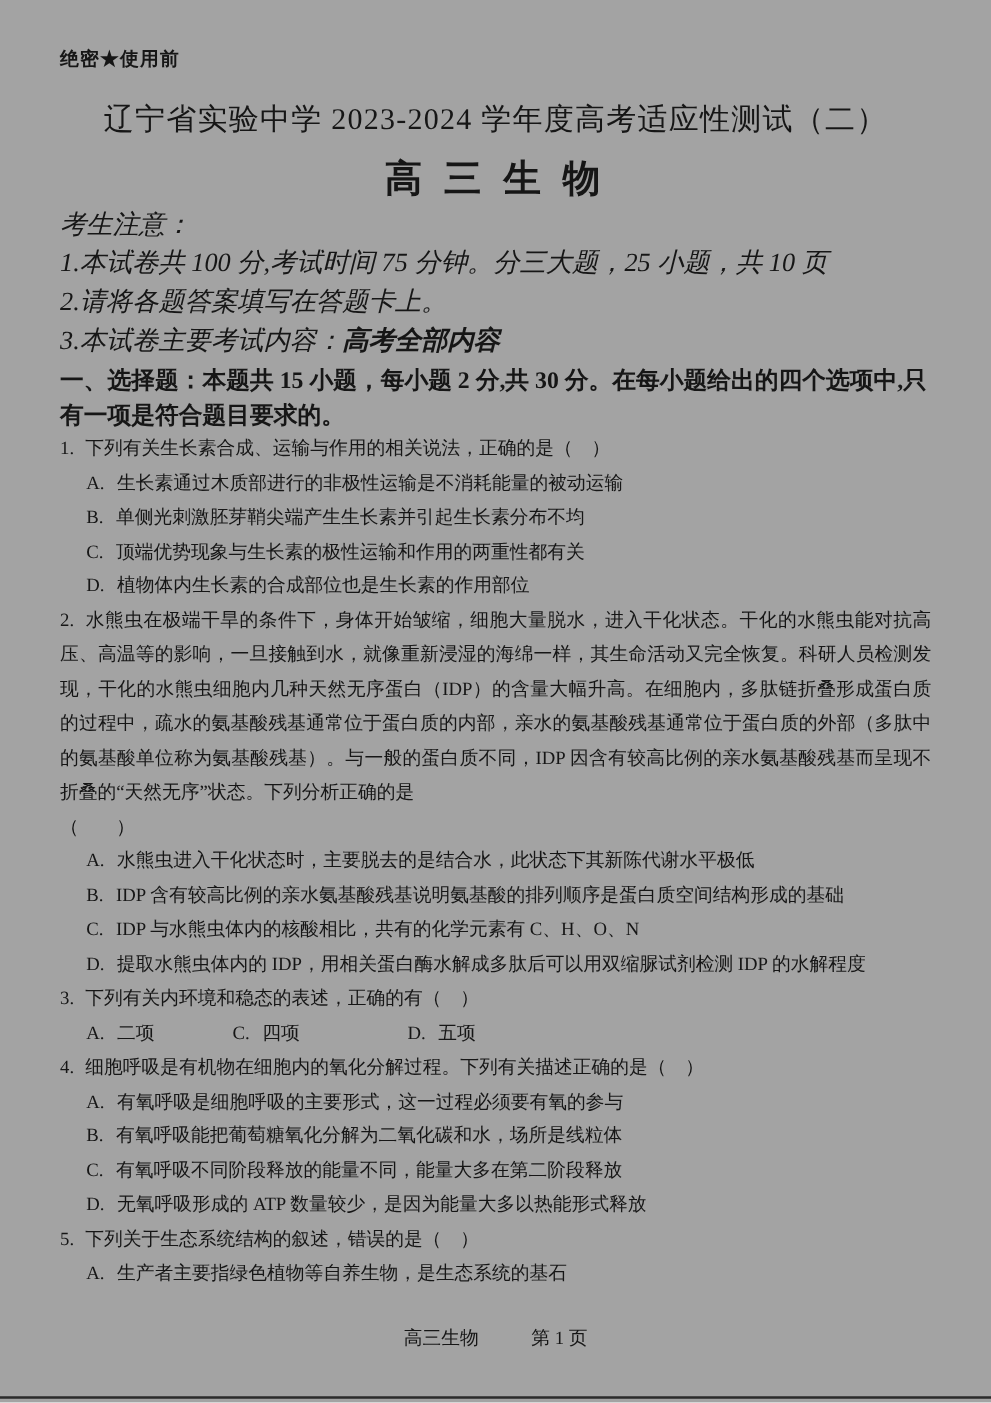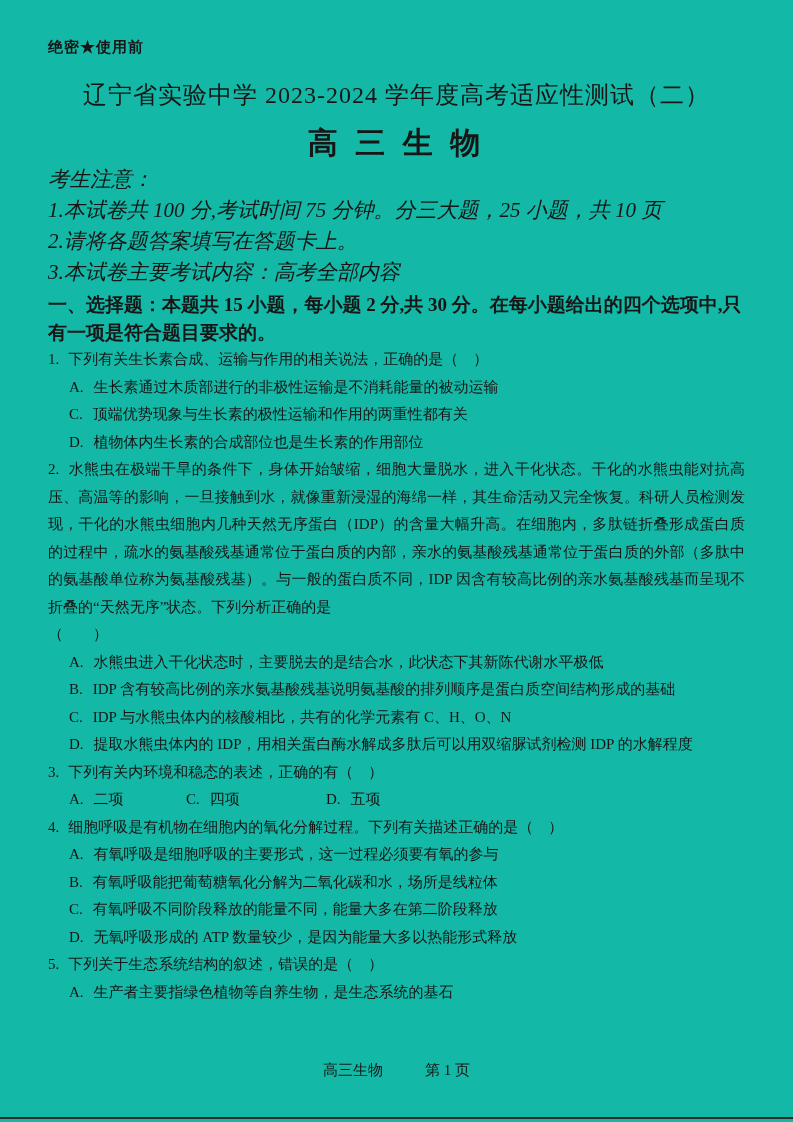--- a/index.html
+++ b/index.html
@@ -1,20 +1,20 @@
 <!DOCTYPE html>
 <html><head>
 <meta charset="utf-8">
 <style>
   html, body { margin: 0; padding: 0; background: #ffffff; }
   .page {
     position: relative;
     width: 793px;
     height: 1122px;
-    background: #14b8a6;
+    background: #a3a3a3;
     color: #161616;
     font-family: "Liberation Serif", "DejaVu Serif", serif;
     overflow: hidden;
   }
   .content { padding: 38px 48px 0 48px; }
 
   .classification { font-size: 15px; font-weight: 700; letter-spacing: 1px; }
 
   .exam-title {
     margin: 22px 0 0 0;
@@ -29,21 +29,21 @@
     font-size: 30px;
     font-weight: 700;
     letter-spacing: 5px;
   }
 
   .notices {
     font-size: 21px;
     line-height: 31px;
     font-style: italic;
   }
-  .notices .bold { font-weight: 400; }
+  .notices .bold { font-weight: 700; }
 
   .section-heading {
     margin-top: 3px;
     font-size: 19px;
     font-weight: 700;
     line-height: 27.5px;
   }
 
   .question { font-size: 15px; line-height: 27.5px; }
   .q-num { margin-right: 9px; }
@@ -92,20 +92,21 @@
       <div>1.本试卷共 100 分,考试时间 75 分钟。分三大题，25 小题，共 10 页</div>
       <div>2.请将各题答案填写在答题卡上。</div>
       <div><span>3.本试卷主要考试内容：</span><span class="bold">高考全部内容</span></div>
     </div>
 
     <div class="section-heading">一、选择题：本题共 15 小题，每小题 2 分,共 30 分。在每小题给出的四个选项中,只有一项是符合题目要求的。</div>
 
     <div class="question">
       <div class="q-stem"><span class="q-num">1.</span><span>下列有关生长素合成、运输与作用的相关说法，正确的是（　）</span></div>
       <div class="q-option"><span class="opt-label">A.</span><span>生长素通过木质部进行的非极性运输是不消耗能量的被动运输</span></div>
+      <div class="q-option"><span class="opt-label">B.</span><span>单侧光刺激胚芽鞘尖端产生生长素并引起生长素分布不均</span></div>
       <div class="q-option"><span class="opt-label">C.</span><span>顶端优势现象与生长素的极性运输和作用的两重性都有关</span></div>
       <div class="q-option"><span class="opt-label">D.</span><span>植物体内生长素的合成部位也是生长素的作用部位</span></div>
     </div>
 
     <div class="question">
       <div class="q-stem justify"><span class="q-num">2.</span><span>水熊虫在极端干旱的条件下，身体开始皱缩，细胞大量脱水，进入干化状态。干化的水熊虫能对抗高压、高温等的影响，一旦接触到水，就像重新浸湿的海绵一样，其生命活动又完全恢复。科研人员检测发现，干化的水熊虫细胞内几种天然无序蛋白（IDP）的含量大幅升高。在细胞内，多肽链折叠形成蛋白质的过程中，疏水的氨基酸残基通常位于蛋白质的内部，亲水的氨基酸残基通常位于蛋白质的外部（多肽中的氨基酸单位称为氨基酸残基）。与一般的蛋白质不同，IDP 因含有较高比例的亲水氨基酸残基而呈现不折叠的“天然无序”状态。下列分析正确的是</span></div>
       <div class="bracket-line">（　　）</div>
       <div class="q-option"><span class="opt-label">A.</span><span>水熊虫进入干化状态时，主要脱去的是结合水，此状态下其新陈代谢水平极低</span></div>
       <div class="q-option"><span class="opt-label">B.</span><span>IDP 含有较高比例的亲水氨基酸残基说明氨基酸的排列顺序是蛋白质空间结构形成的基础</span></div>
       <div class="q-option"><span class="opt-label">C.</span><span>IDP 与水熊虫体内的核酸相比，共有的化学元素有 C、H、O、N</span></div>

